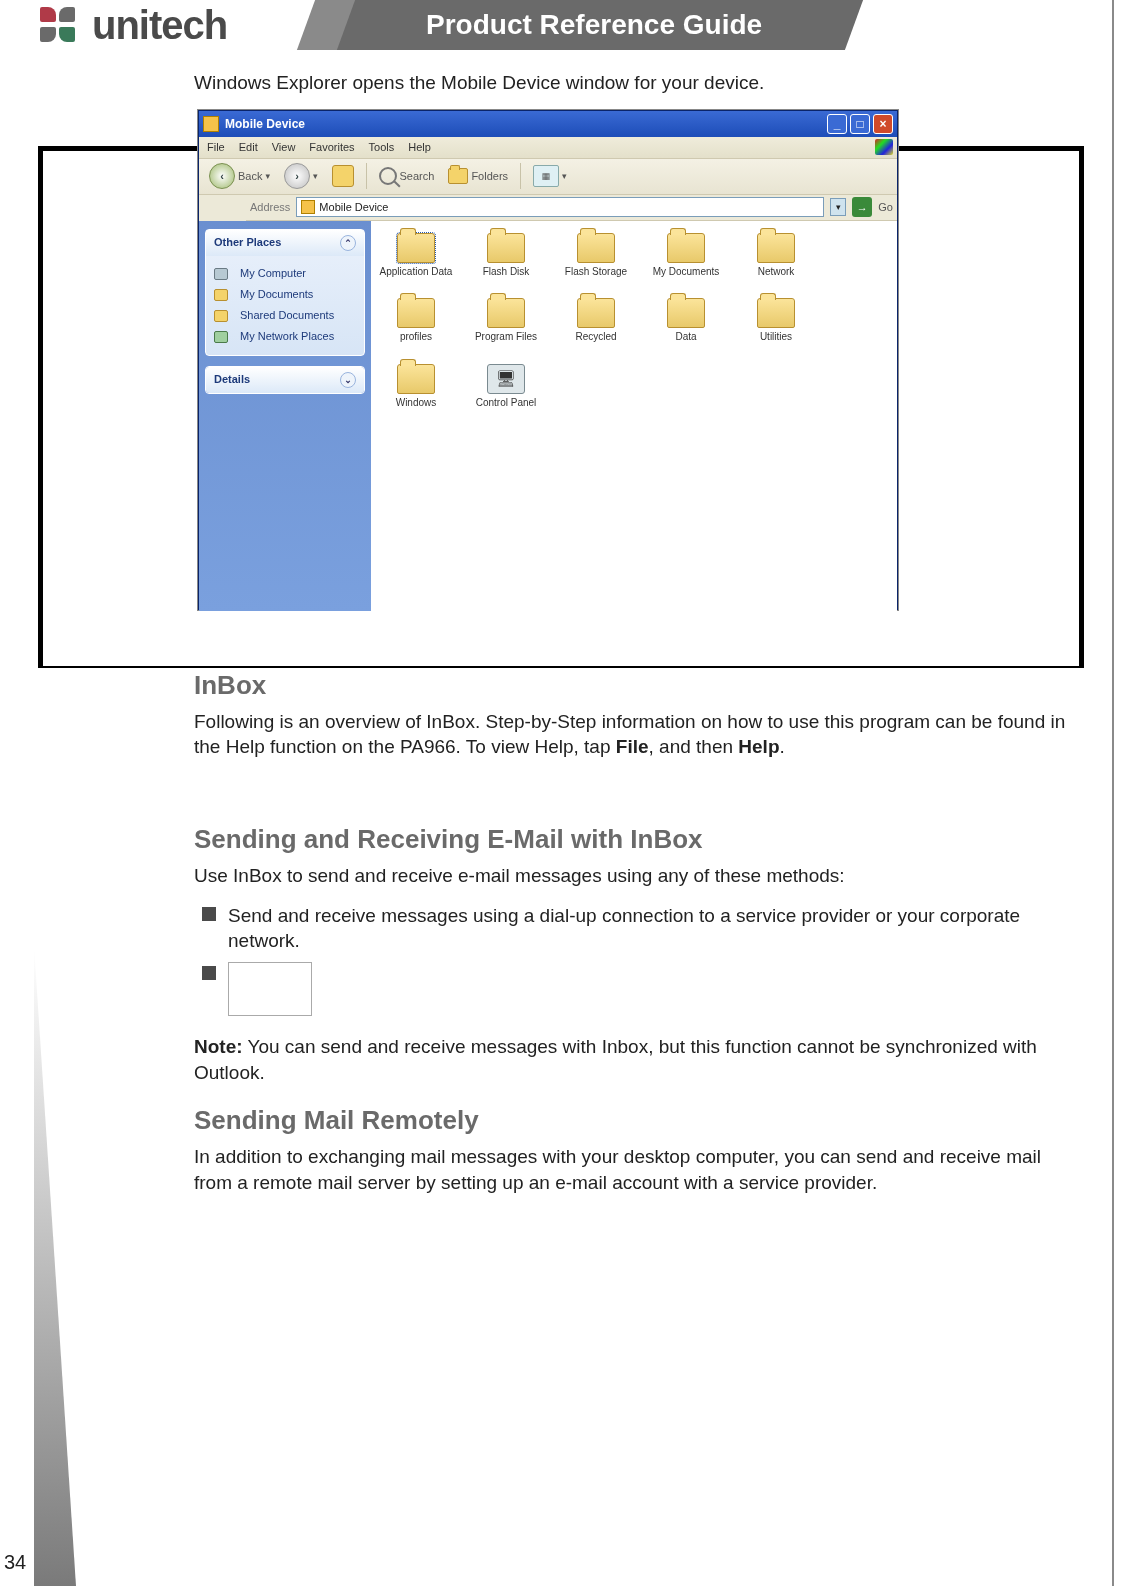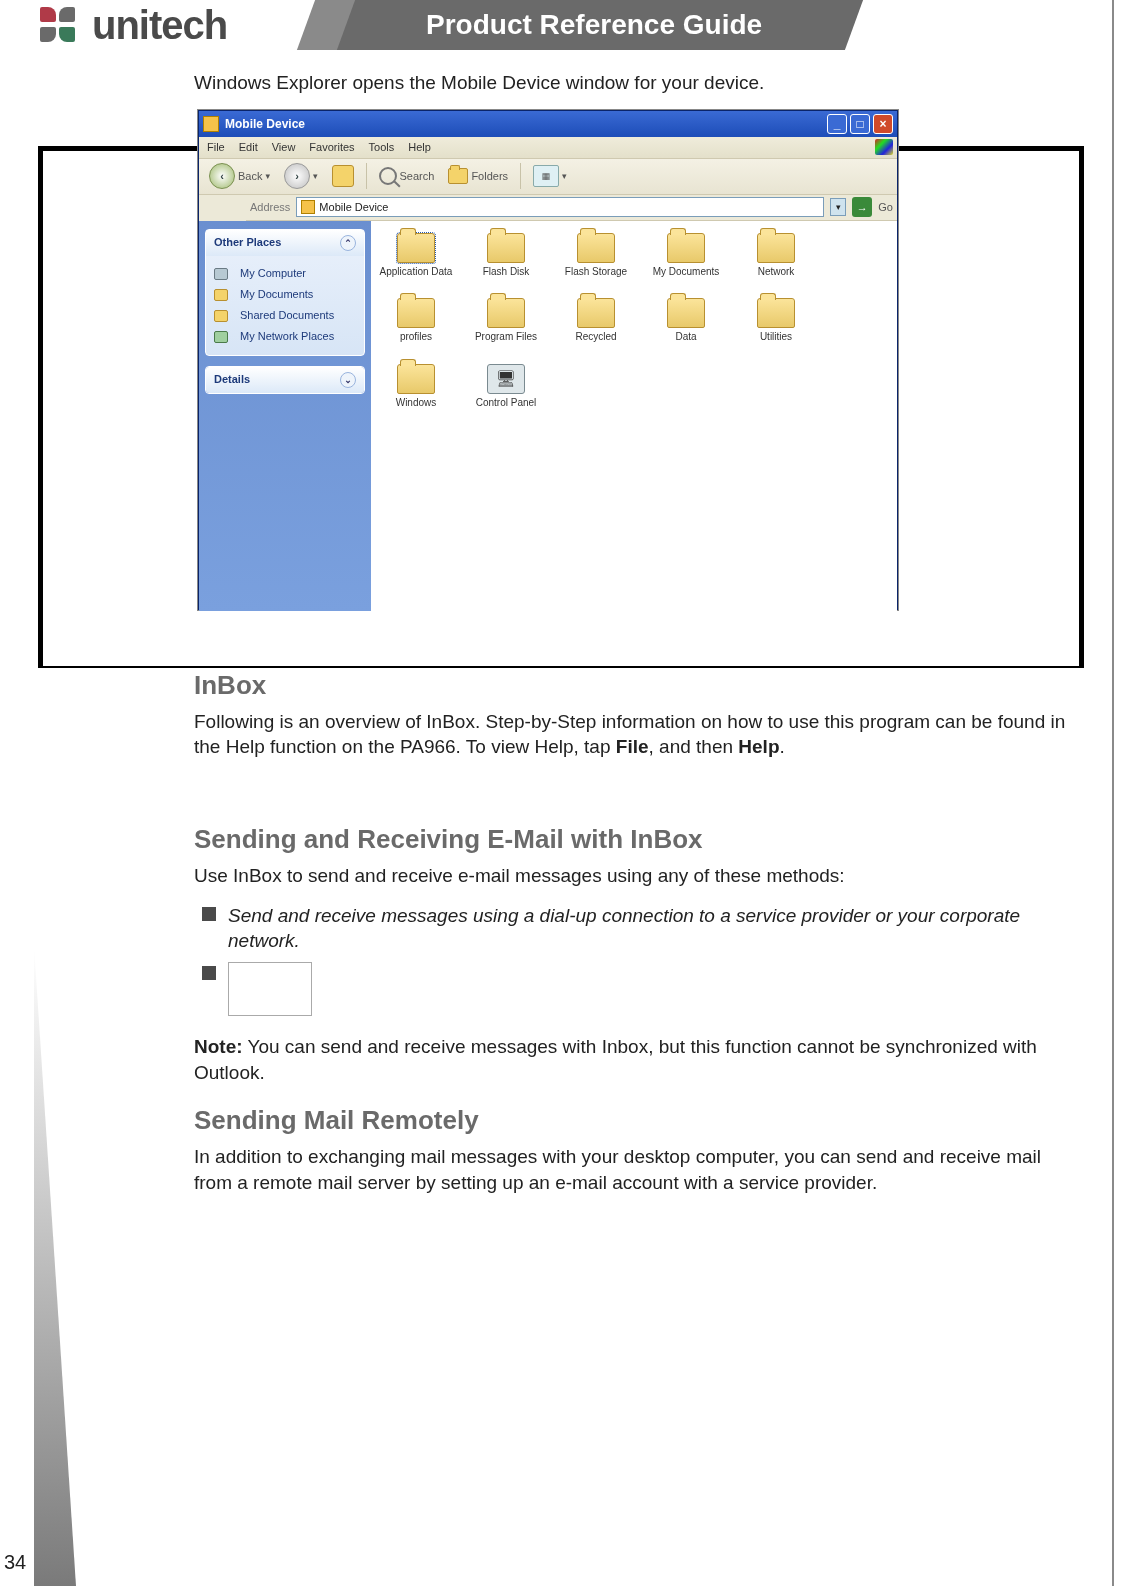--- a/index.html
+++ b/index.html
@@ -179,21 +179,21 @@
   .sp-ico.net{background:#9fcf9f;border-color:#4a7a4a;}
   .filearea{flex:1;background:#fff;padding:12px 8px;}
   .icon-grid{display:flex;flex-wrap:wrap;gap:20px 16px;}
   .icon-item{width:74px;display:flex;flex-direction:column;align-items:center;text-align:center;font-size:10px;color:#333;gap:2px;}
   .icon-item.selected .folder-ico{outline:1px dotted #2a5db0;}
   .folder-ico{width:38px;height:30px;background:linear-gradient(#fbe49a,#e8c96a);border:1px solid #b89030;border-radius:3px 3px 2px 2px;position:relative;}
   .folder-ico::before{content:"";position:absolute;width:14px;height:6px;background:#fbe49a;border:1px solid #b89030;border-bottom:none;top:-6px;left:2px;border-radius:3px 3px 0 0;}
   .cp-ico{width:38px;height:30px;background:#dfe7ea;border:1px solid #7a8a90;border-radius:3px;display:flex;align-items:center;justify-content:center;font-size:16px;}
   .section-title{font-size:26px;font-weight:bold;color:#6a6a6a;margin:18px 0 6px 0;}
   .body-text{margin-bottom:14px;}
-  .bullet-row{display:flex;gap:12px;margin:8px 0 8px 8px;font-style:italic;}
+  .bullet-row{display:flex;gap:12px;margin:8px 0 8px 8px;}
   .sq{width:14px;height:14px;background:#4a4a4a;flex-shrink:0;margin-top:4px;}
   .photo-box{width:84px;height:54px;border:1px solid #aaa;background:#fff;}
   .note{margin-top:18px;}
   .page-num{position:absolute;left:4px;bottom:12px;font-size:20px;color:#222;}
   .left-wedge{
     position:absolute;
     left:34px;
     bottom:0;
     width:42px;
     height:640px;

